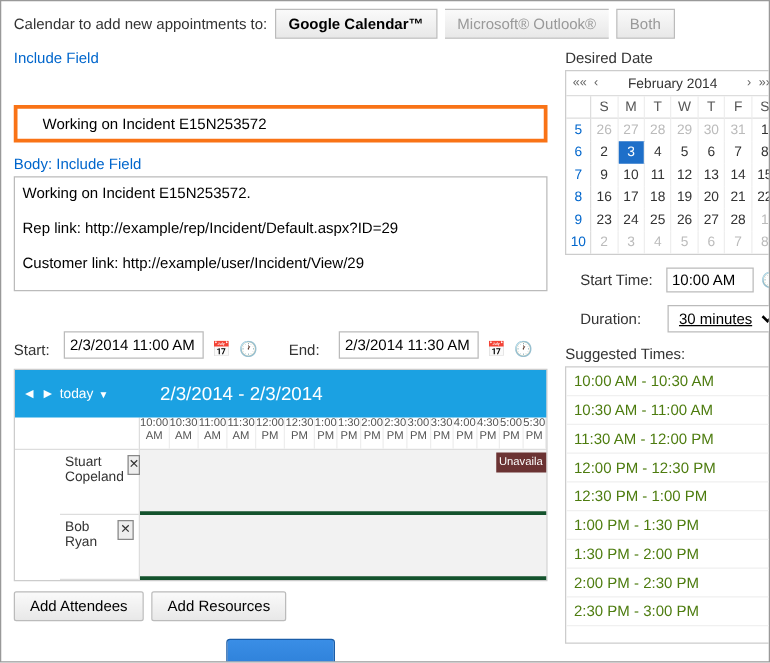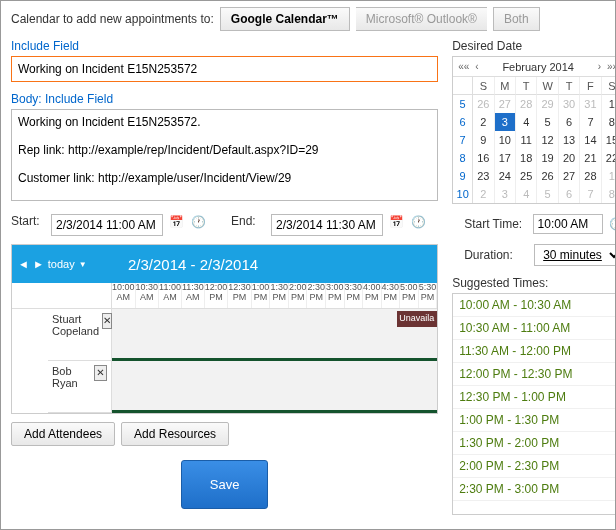--- a/index.html
+++ b/index.html
@@ -7,25 +7,25 @@
 .top-row { display: flex; align-items: center; gap: 6px; margin-bottom: 8px; }
 .top-row .lbl { color: #333; }
 .seg-btn { border: 1px solid #bbb; background: linear-gradient(#fafafa,#e8e8e8); padding: 4px 10px; font-size: 12px; cursor: pointer; }
 .seg-btn.active { font-weight: bold; }
 .seg-btn.mid { border-left: none; border-right: none; }
 .seg-btn.disabled { color: #999; }
 .columns { display: flex; gap: 14px; }
 .left { flex: 1; }
 .right { width: 172px; }
 .link-label { color: #0066cc; font-size: 12px; margin-bottom: 3px; display: block; }
-.textinput { width: 100%; border: 1px solid #f97316; padding: 5px 6px; font-size: 12px; margin-bottom: 10px; }
+.textinput { width: 100%; border: 3px solid #f97316; padding: 5px 20px; font-size: 12px; margin-bottom: 10px; margin-top: 28px; }
 .textarea { width: 100%; height: 92px; border: 1px solid #bbb; padding: 5px 6px; font-size: 12px; margin-bottom: 10px; resize: none; font-family: Arial; white-space: pre-wrap; }
-.dt-row { display: flex; align-items: flex-start; gap: 6px; margin-bottom: 8px; }
+.dt-row { display: flex; align-items: flex-end; gap: 6px; margin-bottom: 8px; }
 .dt-row .dlabel { width: 34px; }
-.dt-input { border: 1px solid #bbb; padding: 3px 4px; font-size: 12px; width: 112px; }
+.dt-input { border: 1px solid #bbb; padding: 3px 4px; font-size: 12px; width: 112px; margin-top: 19px; }
 .icon-btn { width: 16px; height: 16px; display: inline-flex; align-items: center; justify-content: center; color: #555; }
 .sched { border: 1px solid #ccc; }
 .sched-header { background: #1ba1e2; color: #fff; height: 38px; display: flex; align-items: center; padding: 0 6px; position: relative; }
 .sched-nav { display: flex; gap: 4px; align-items: center; color: #fff; font-size: 11px; }
 .sched-nav span { cursor: pointer; }
 .sched-title { position: absolute; left: 116px; font-size: 15px; }
 .sched-grid { display: flex; font-size: 9px; }
 .sched-names { width: 100px; border-right: 1px solid #ddd; }
 .time-header { display: flex; height: 26px; border-bottom: 1px solid #ddd; }
 .time-cell { flex: 1; border-right: 1px solid #eee; text-align: center; line-height: 1.1; padding-top: 0; color: #555; }

